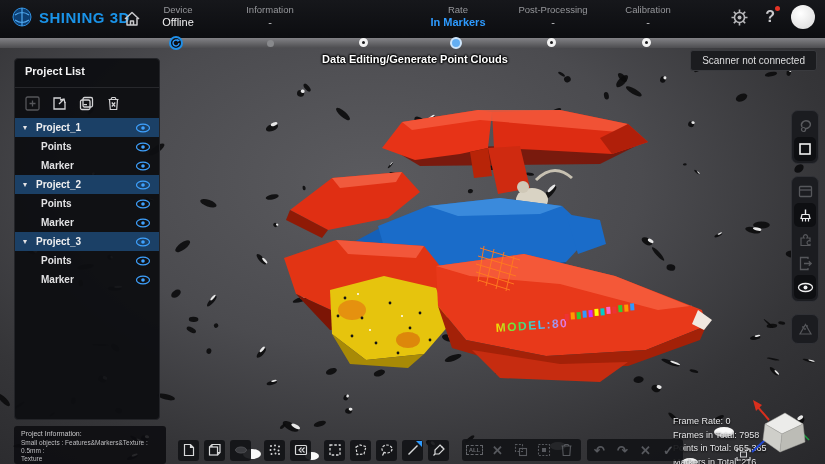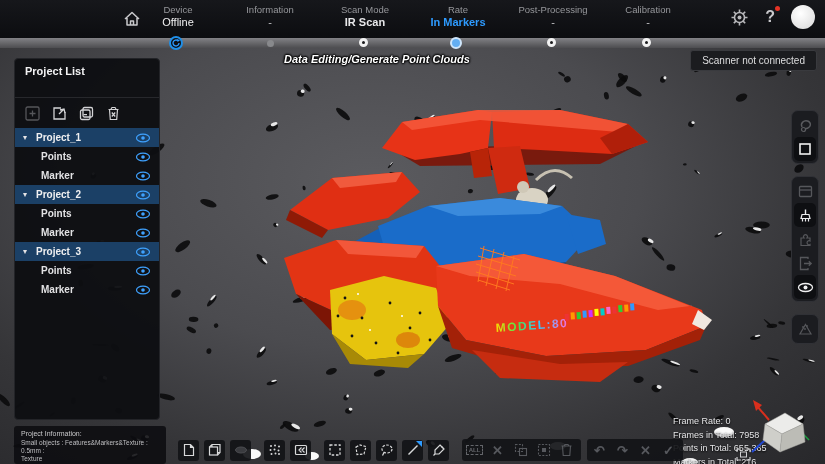--- a/index.html
+++ b/index.html
@@ -31,31 +31,31 @@
   .node { position:absolute; top:36px; z-index:9; border-radius:50%; }
   .node.sync { left:169px; width:14px; height:14px; border:2px solid #1f8fe8; background:#0d0e11; }
   .node.dotg { left:267px; top:40px; width:7px; height:7px; background:#88898c; }
   .node.ring { width:9px; height:9px; top:38px; border:3px solid #f2f2f2; background:#1c1c1e; }
   .node.filled { left:450px; width:12px; height:12px; top:37px; background:#63aef2; border:2px solid #cfe6fb; }
 
   
   .viewport { position:absolute; left:0; top:48px; width:825px; height:416px;
     background:radial-gradient(ellipse at 45% 32%, #5b5b5f 0%, #4b4b4f 42%, #353538 72%, #28282b 100%);
     z-index:0; }
-  .stage-label { position:absolute; left:284px; top:53px; width:240px; 
+  .stage-label { position:absolute; left:295px; top:53px; width:240px; text-align:center;
     color:#fff; font-size:11px; font-weight:bold; z-index:6;
-    text-shadow:-1px 0 2px #000, 1px 0 2px #000, 0 -1px 2px #000, 0 1px 2px #000;font-style:italic; }
+    text-shadow:-1px 0 2px #000, 1px 0 2px #000, 0 -1px 2px #000, 0 1px 2px #000; }
   .toast { position:absolute; right:8px; top:50px; background:#1b1c1f; border:1px solid #393a3e;
     border-radius:3px; padding:4px 11px; color:#dededf; font-size:10px; z-index:6; }
 
   
   .panel { position:absolute; left:14px; top:58px; width:146px; height:362px;
     background:rgba(14,15,18,.96); border-radius:4px; z-index:5; overflow:hidden;
     border:1px solid #232428; }
-  .panel-title { padding:6px 10px 20px; color:#f2f2f3; font-size:11px; font-weight:bold;
+  .panel-title { padding:6px 10px 10px; color:#f2f2f3; font-size:11px; font-weight:bold;
     border-bottom:1px solid #27282c; }
   .panel-tools { display:flex; gap:12px; padding:8px 10px 7px; }
   .ptool { width:15px; height:15px; }
   .prow { height:19px; display:flex; align-items:center; padding:0 8px; gap:5px; }
   .prow.head { background:#1b4066; }
   .prow .caret { color:#e4e4e6; font-size:8px; width:8px; }
   .prow .nm { color:#f0f0f1; font-size:10px; font-weight:bold; flex:1; }
   .prow.child { padding-left:26px; }
   .prow.child .nm { font-weight:bold; color:#e2e2e4; }
   .eye-btn { width:16px; height:10px; }
@@ -380,37 +380,41 @@
         <rect x="613" y="262" width="4" height="7" fill="#e33"></rect>
           <rect x="619" y="261" width="4" height="7" fill="#3c3"></rect>
         <rect x="625" y="261" width="4" height="7" fill="#f90"></rect>
           <rect x="631" y="260" width="4" height="7" fill="#39f"></rect>
       </g>
     </g>
   </svg>
 </div>
 
 <div class="topbar">
+  <div class="brand">
+    <svg width="20" height="20" viewBox="0 0 20 20">
+      <circle cx="10" cy="10" r="9" fill="#0c3f74"></circle>
+      <circle cx="10" cy="10" r="9" fill="none" stroke="#2f8fe0" stroke-width="1"></circle>
+      <path d="M3,8 q7,-5 14,0 M3,13 q7,5 14,0 M10,1 v18" stroke="#4fa8ef" stroke-width="1.2" fill="none"></path>
+    </svg>
+    <span class="brand-name">SHINING 3D</span>
+  </div>
   <div class="home-btn">
     <svg width="20" height="20" viewBox="0 0 20 20">
       <path d="M3,10 10,3.5 17,10 M5,9 v7 h10 v-7 M8.5,16 v-4 h3 v4" stroke="#c9c9cc" stroke-width="1.5" fill="none" stroke-linejoin="round"></path>
     </svg>
   </div>
 
   <div class="step dim" style="left:178px">
     <span class="lbl">Device</span>
     <span class="sts" style="color:#f0f0f1">Offline</span>
   </div>
   <div class="step dim" style="left:270px">
     <span class="lbl">Information</span>
     <span class="sts">-</span>
-  </div>
-  <div class="step" style="left:365px">
-    <span class="lbl">Scan Mode</span>
-    <span class="sts">IR Scan</span>
   </div>
   <div class="step active" style="left:458px">
     <span class="lbl">Rate</span>
     <span class="sts">In Markers</span>
   </div>
   <div class="step dim" style="left:553px">
     <span class="lbl">Post-Processing</span>
     <span class="sts">-</span>
   </div>
   <div class="step dim" style="left:648px">

